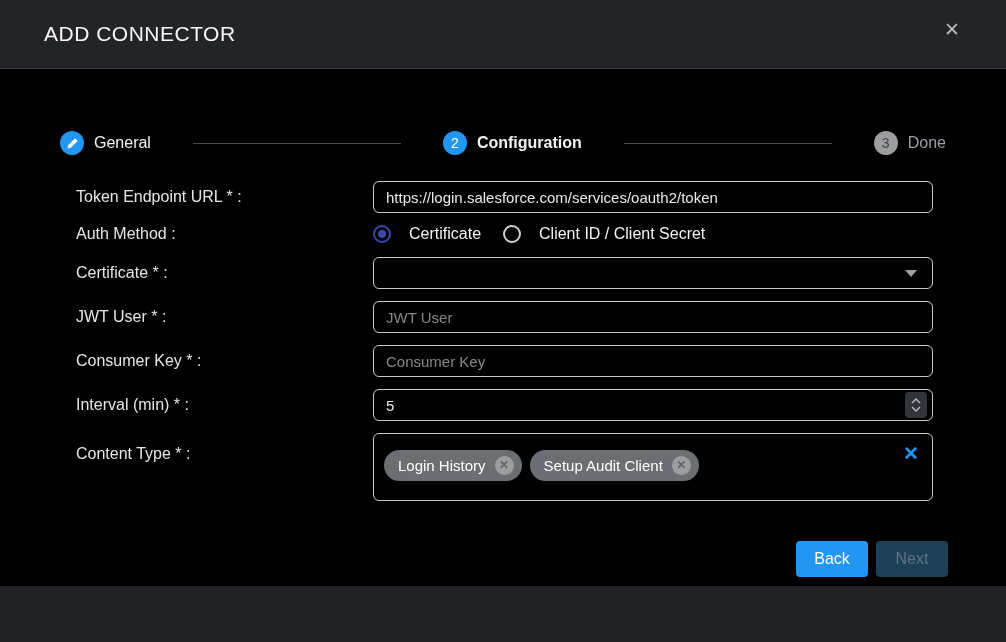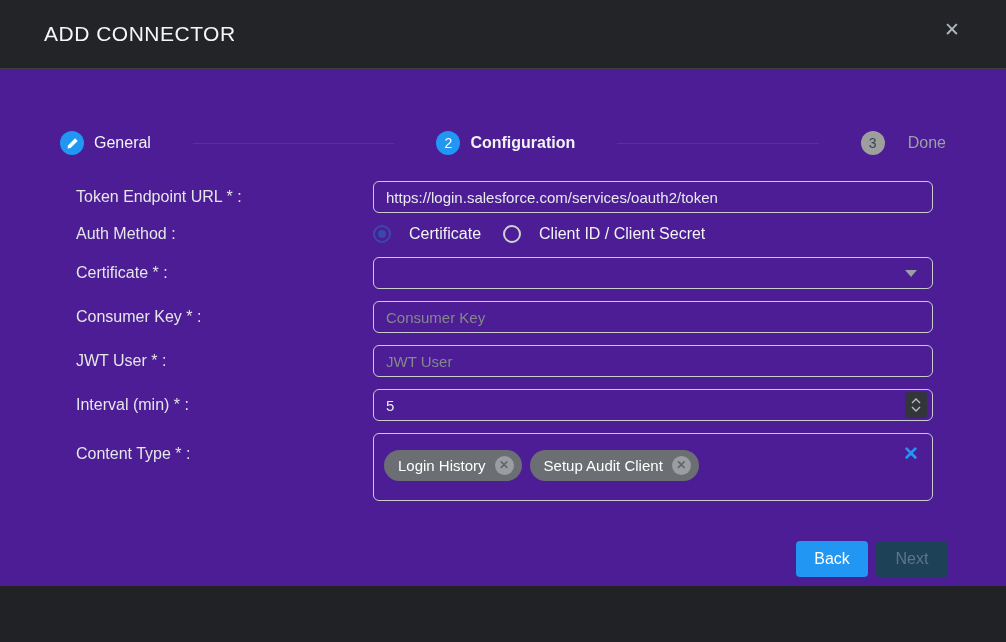--- a/index.html
+++ b/index.html
@@ -3,21 +3,21 @@
 <meta charset="utf-8">
 <style>
   * { margin:0; padding:0; box-sizing:border-box; }
   html,body { width:1006px; height:642px; }
   body {
     font-family: "Liberation Sans", sans-serif;
     background:#202226;
     color:#e8eaed;
     overflow:hidden;
   }
-  .dialog { width:1006px; height:586px; background:#4c1d95; position:relative; }
+  .dialog { width:1006px; height:586px; background:#000000; position:relative; }
 
   
   .dlg-header {
     height:69px; background:#222428;
     border-bottom:1px solid #3a3d41;
     display:flex; align-items:center;
     padding:0 44px; position:relative;
   }
   .dlg-title { font-size:21px; letter-spacing:.5px; color:#f5f6f7; font-weight:400; }
   .close-btn {
@@ -35,21 +35,21 @@
   .step { display:flex; align-items:center; gap:10px; }
   .step-circle {
     width:24px; height:24px; border-radius:50%;
     display:flex; align-items:center; justify-content:center;
     font-size:14px; flex:none;
   }
   .step-circle.blue { background:#2196f3; color:#fff; }
   .step-circle.gray { background:#9e9e9e; color:#37474f; }
   .step-label { font-size:16px; color:#f1f3f4; white-space:nowrap; }
   .step-label.active { font-weight:700; }
-  .step-label.pending { color:#9aa0a6;margin-left:13px; }
+  .step-label.pending { color:#9aa0a6; }
   .step-line { flex:1; height:1px; background:#47494d; margin:0 14px; }
   .pencil-svg { width:13px; height:13px; display:block; }
 
   
   .form { margin:26px 0 0 76px; }
   .form-row { display:flex; align-items:center; margin-bottom:12px; }
   .form-label {
     width:297px; flex:none;
     font-size:16px; color:#e4e6e8;
   }
@@ -184,30 +184,30 @@
       <div class="form-label">Certificate * :</div>
       <div class="control">
         <div class="select-box">
           <span></span>
         </div>
         <span class="caret-down"></span>
       </div>
     </div>
 
     <div class="form-row">
+      <div class="form-label">JWT User * :</div>
+      <div class="control">
+        <input class="txt-input no-pad" type="text" placeholder="JWT User" style="">
+      </div>
+    </div>
+
+    <div class="form-row">
       <div class="form-label">Consumer Key * :</div>
       <div class="control">
         <input class="txt-input no-pad" type="text" placeholder="Consumer Key" style="">
-      </div>
-    </div>
-
-    <div class="form-row">
-      <div class="form-label">JWT User * :</div>
-      <div class="control">
-        <input class="txt-input no-pad" type="text" placeholder="JWT User" style="">
       </div>
     </div>
 
     <div class="form-row">
       <div class="form-label">Interval (min) * :</div>
       <div class="control">
         <input class="txt-input" type="text" value="5" style="">
         <div class="spinner">
           <svg width="10" height="6" viewBox="0 0 10 6">
               <path d="M1 5 L5 1 L9 5" stroke="#b8bcc0" stroke-width="1.4" fill="none"></path>

